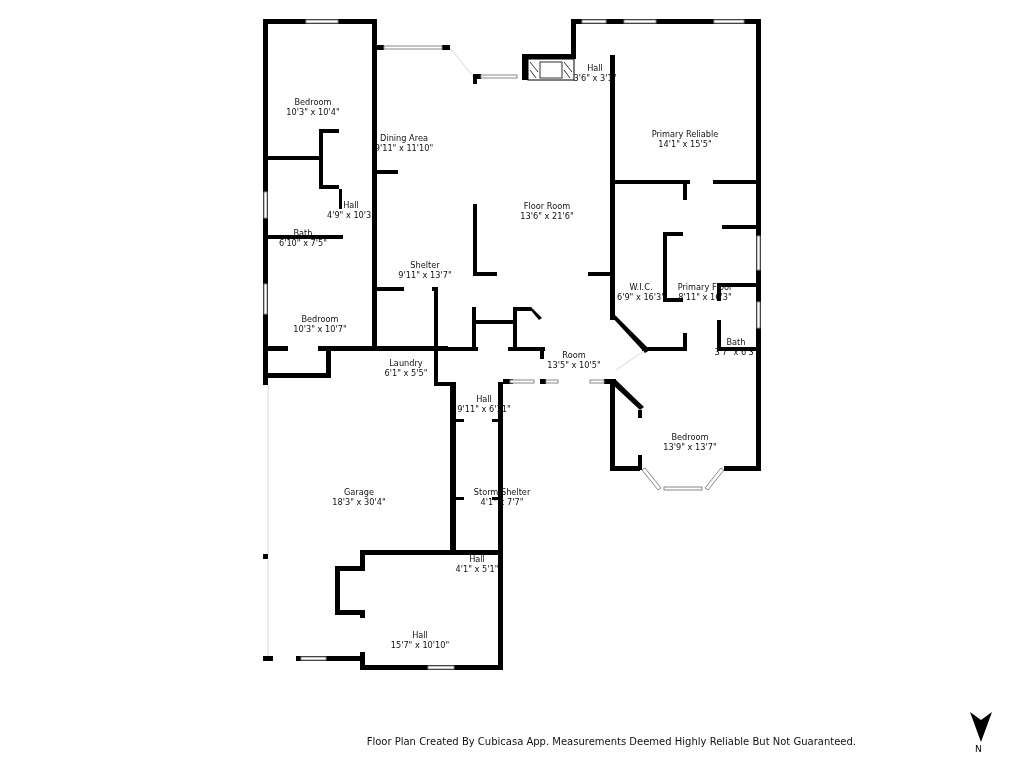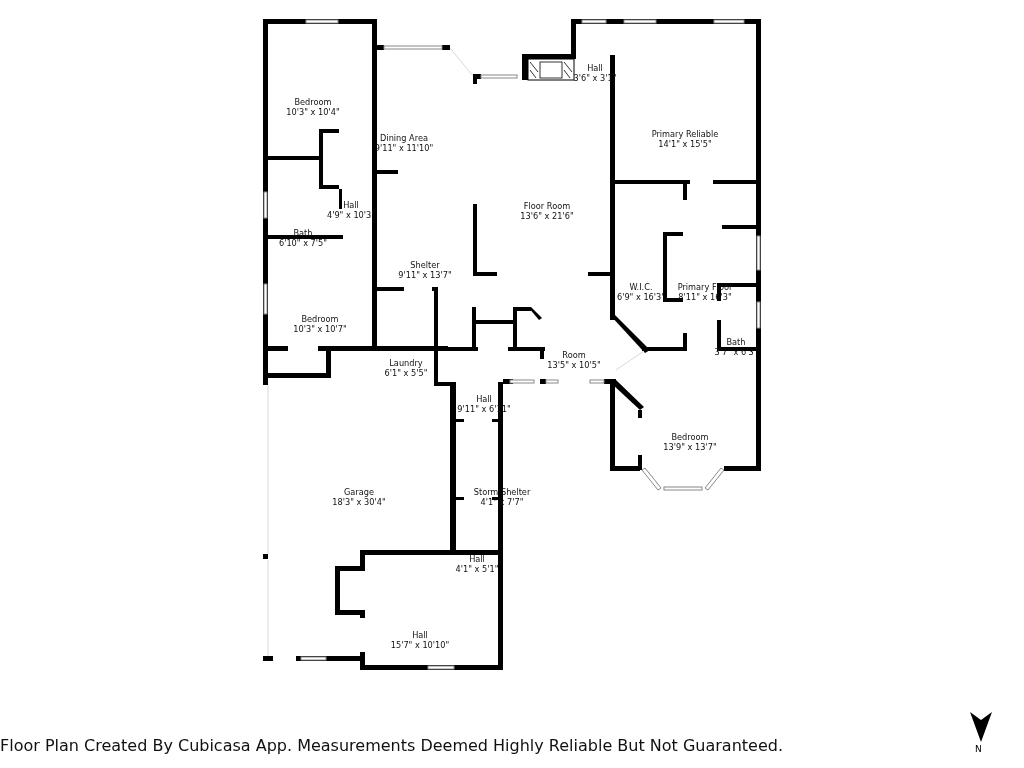--- a/index.html
+++ b/index.html
@@ -3,21 +3,21 @@
 <meta charset="utf-8">
 <style>
   html, body { margin:0; padding:0; background:#ffffff; }
   body { width:1024px; height:768px; position:relative; overflow:hidden; font-family:"DejaVu Sans", sans-serif; }
   #plan { position:absolute; left:0; top:0; width:1024px; height:768px; }
   .wall { fill:#000; }
   .win { fill:#fff; stroke:#888; stroke-width:1; }
   .opening { stroke:#d9d9d9; stroke-width:1; fill:none; }
   .room-label { position:absolute; font-size:8.2px; color:#111; text-align:center; line-height:10px; white-space:nowrap; transform:translateX(-50%);margin-top:28px; }
   .room-label span { display:block; }
-  #footer { position:absolute; left:0; width:856px; top:736px; text-align:left; font-size:16px; color:#111; }
+  #footer { position:absolute; left:0; width:856px; top:736px; text-align:right; font-size:10px; color:#111; }
   #north { position:absolute; left:966px; top:710px; width:30px; height:45px; }
   #north-label { position:absolute; left:975px; top:744px; font-size:9px; color:#000; }
 </style>
 </head>
 <body>
 
 <svg id="plan" viewBox="0 0 1024 768" xmlns="http://www.w3.org/2000/svg">
   <g>
 
     <rect class="wall" x="263" y="19" width="114" height="5"></rect>

